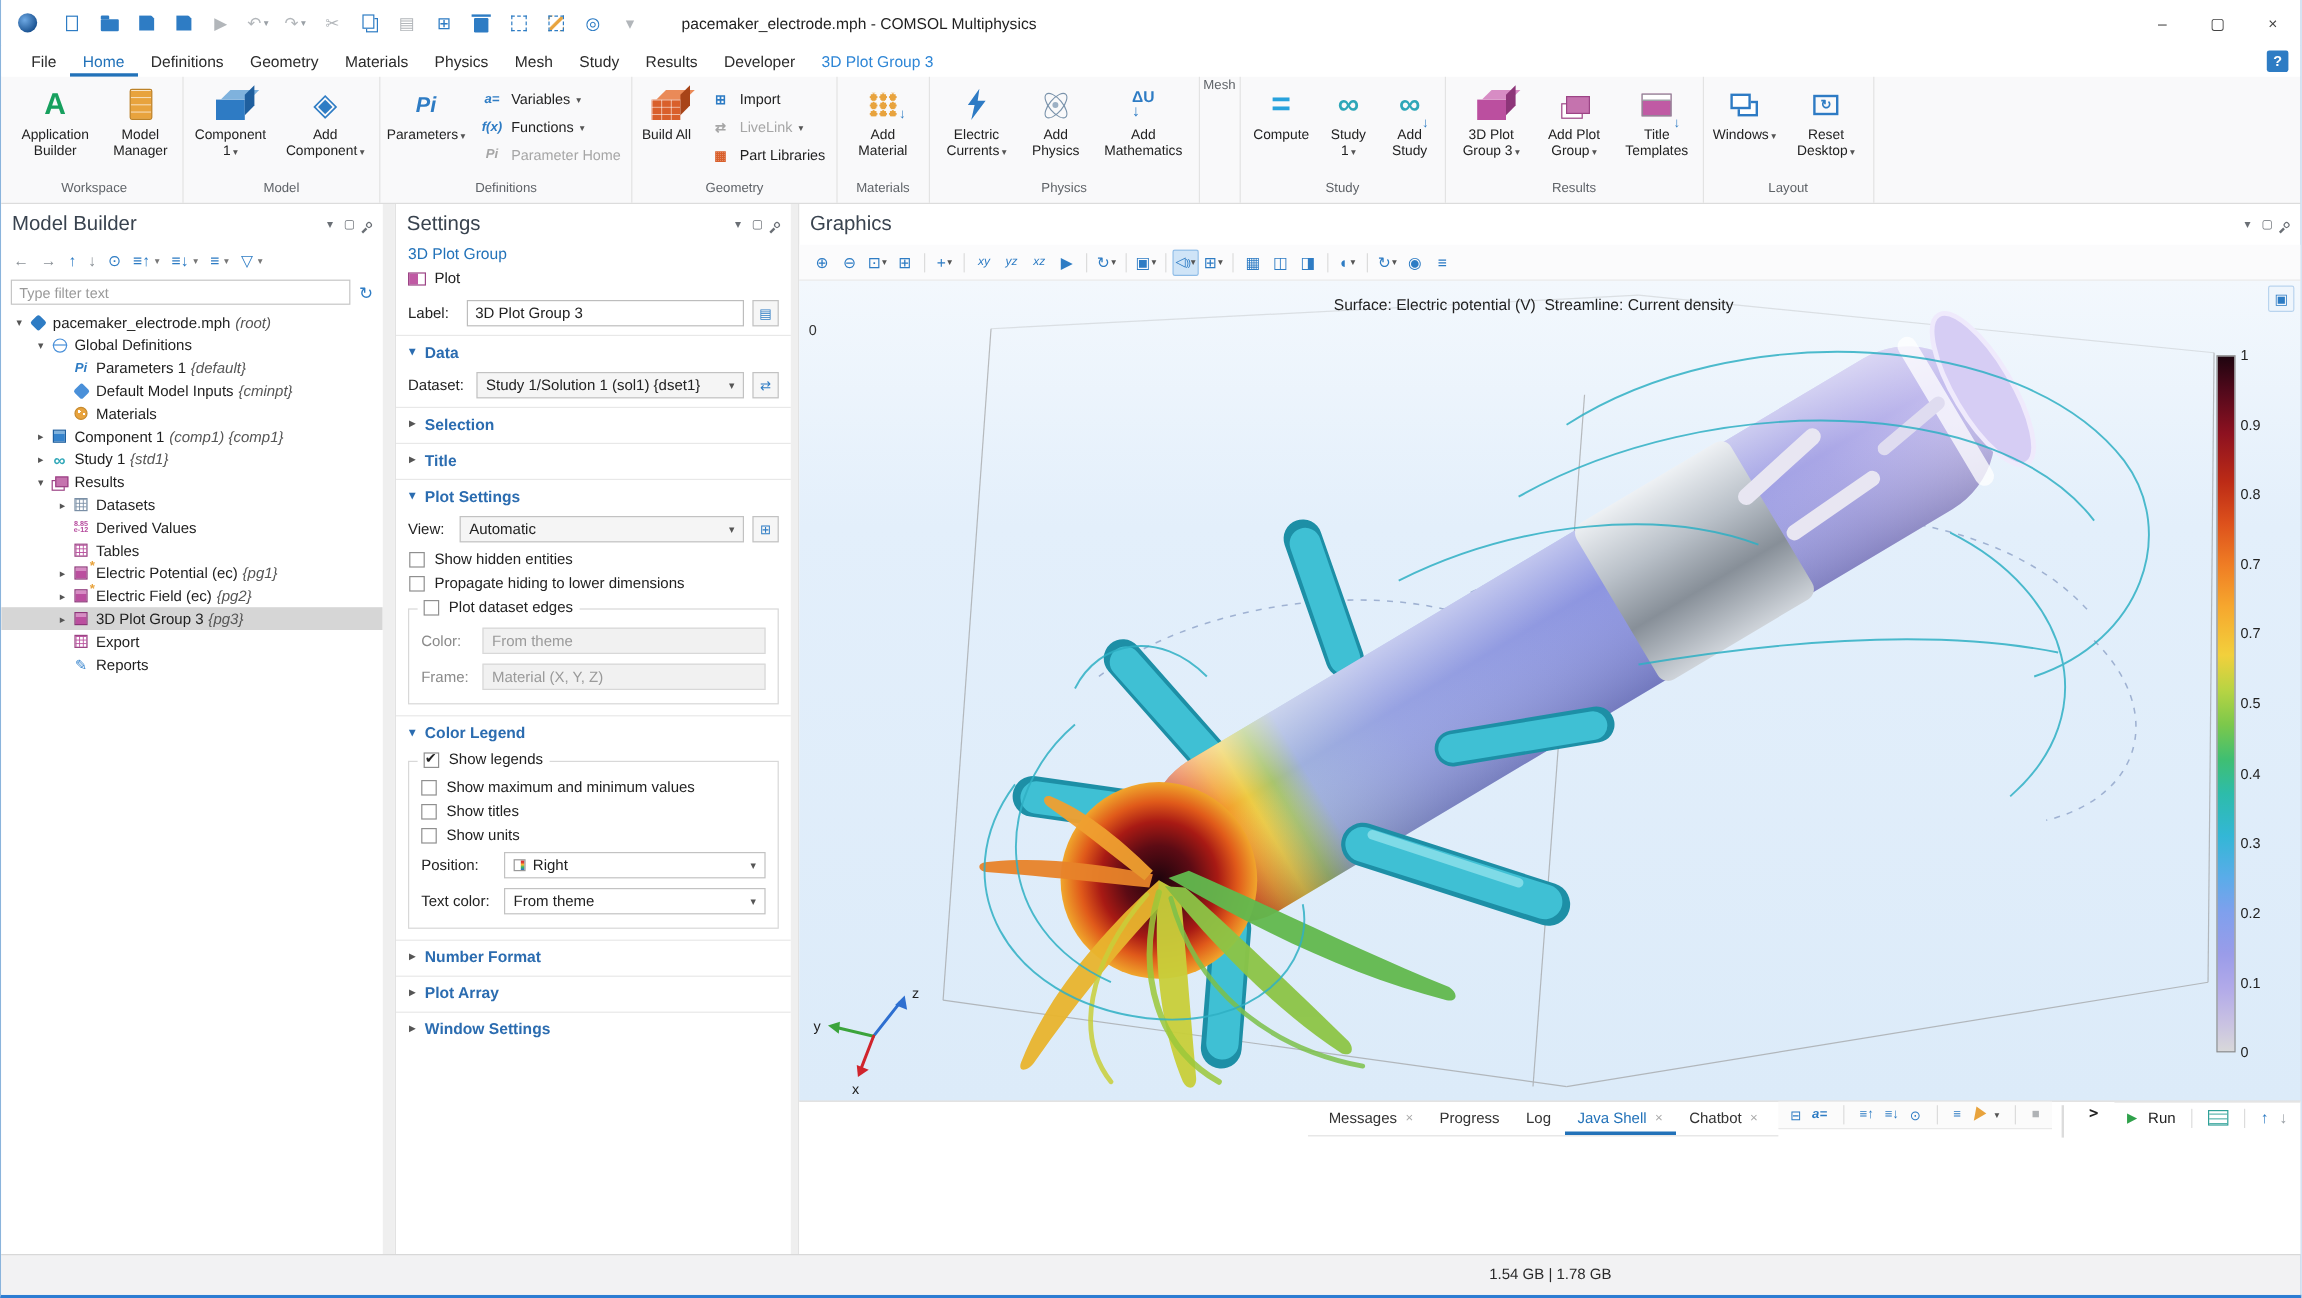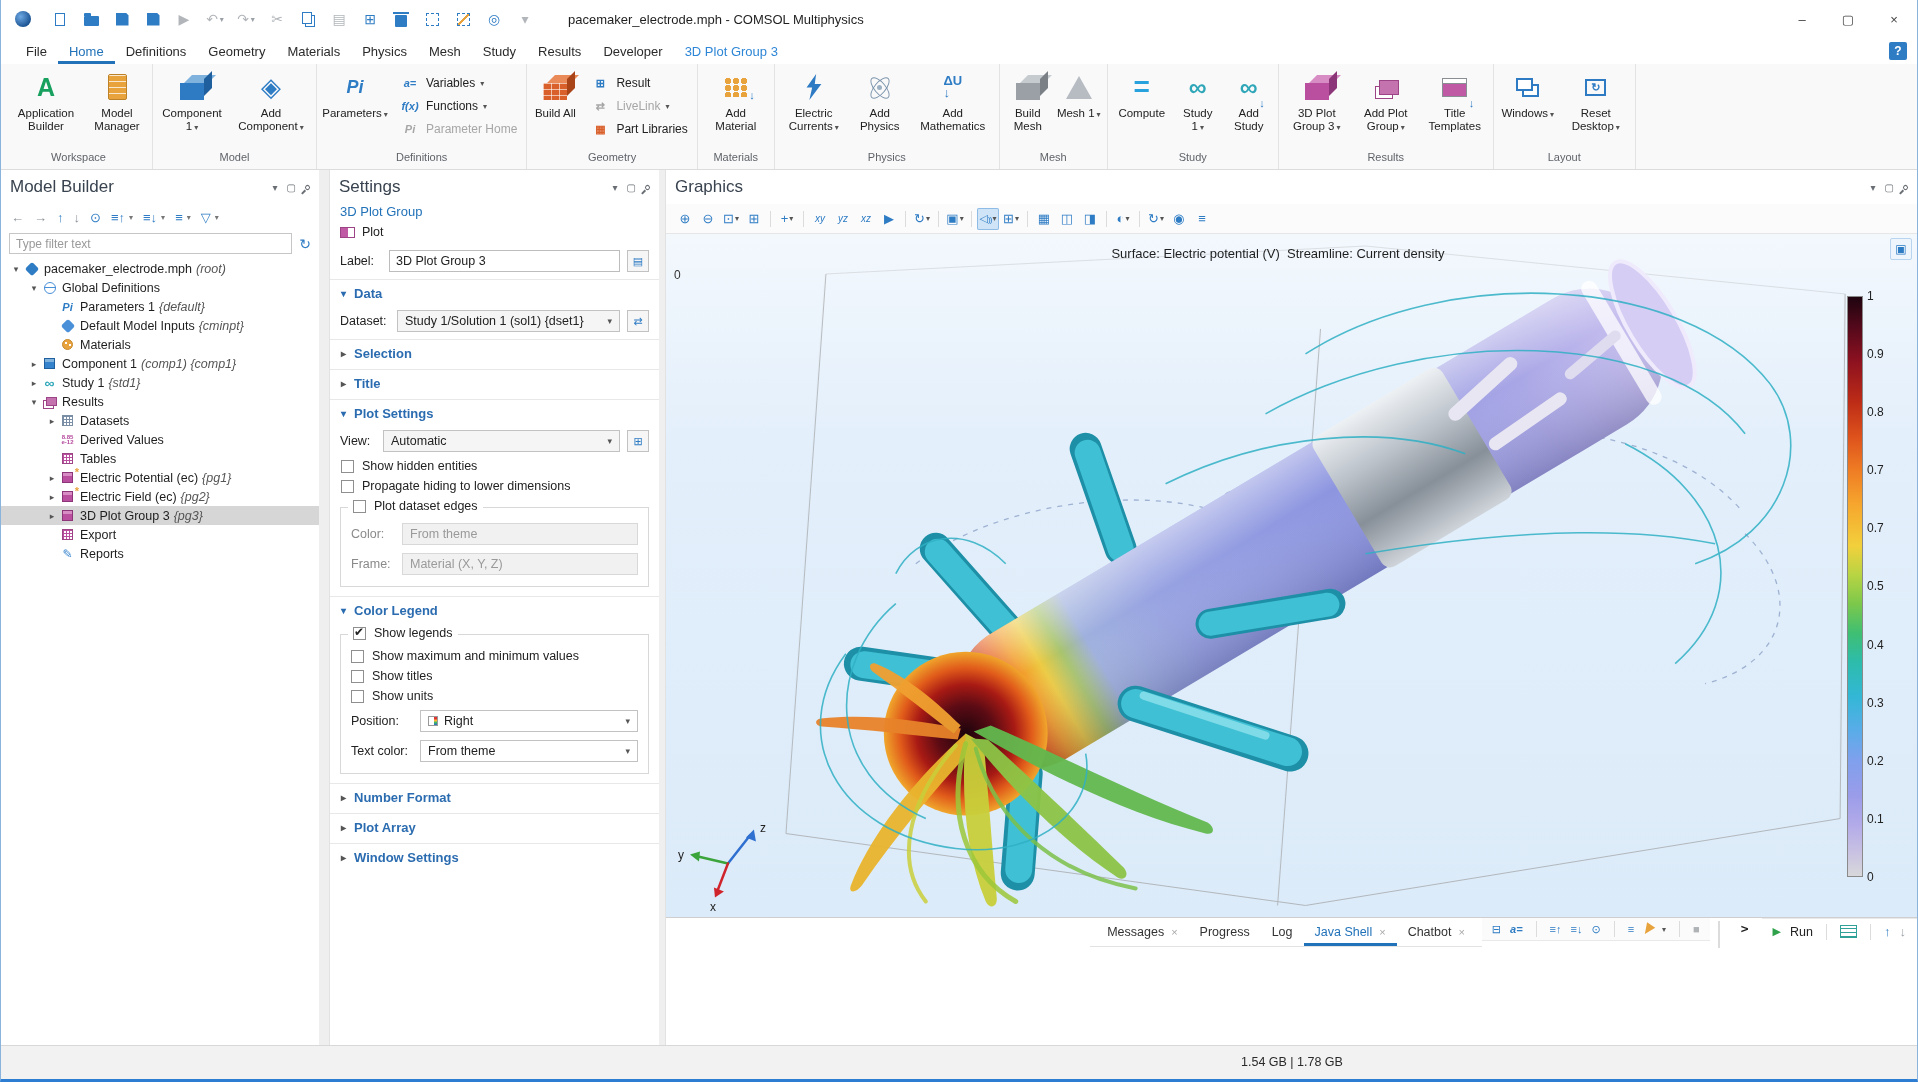--- a/index.html
+++ b/index.html
@@ -316,21 +316,21 @@
       <div class="rg-content">
         <div class="bb" style="width:50px">
           <span class="bb-ic">
               <span class="c3d brick"></span>
             </span>
           <span class="bb-lab"><span>Build All</span></span>
         </div>
         <div class="rg-small">
           <div class="sb">
               <span class="sic" style="font-style:normal">⊞</span>
-              <span>Result</span>
+              <span>Import</span>
             </div>
           <div class="sb dim">
               <span class="sic" style="font-style:normal">⇄</span>
               <span>LiveLink</span>
               <span class="arr">▾</span>
             </div>
           <div class="sb">
               <span class="sic" style="font-style:normal;color:#d95f2b">▦</span>
               <span>Part Libraries</span>
             </div>
@@ -373,34 +373,20 @@
                 <span>ΔU</span>
                 <span>↓</span>
               </span>
             </span>
           <span class="bb-lab"><span>Add Mathematics</span></span>
         </div>
       </div>
       <div class="rg-label">Physics</div>
     </div>
     <div class="rgroup">
-      <div class="rg-content">
-        <div class="bb" style="width:50px">
-          <span class="bb-ic">
-              <span class="c3d gray"></span>
-            </span>
-          <span class="bb-lab"><span>Build Mesh</span></span>
-        </div>
-        <div class="bb" style="width:50px">
-          <span class="bb-ic">
-              <span class="tri"></span>
-            </span>
-          <span class="bb-lab"><span>Mesh 1</span><span class="arr">▾</span></span>
-        </div>
-      </div>
       <div class="rg-label">Mesh</div>
     </div>
     <div class="rgroup">
       <div class="rg-content">
         <div class="bb" style="width:62px">
           <span class="bb-ic">
               <span class="eq">=</span>
             </span>
           <span class="bb-lab"><span>Compute</span></span>
         </div>

